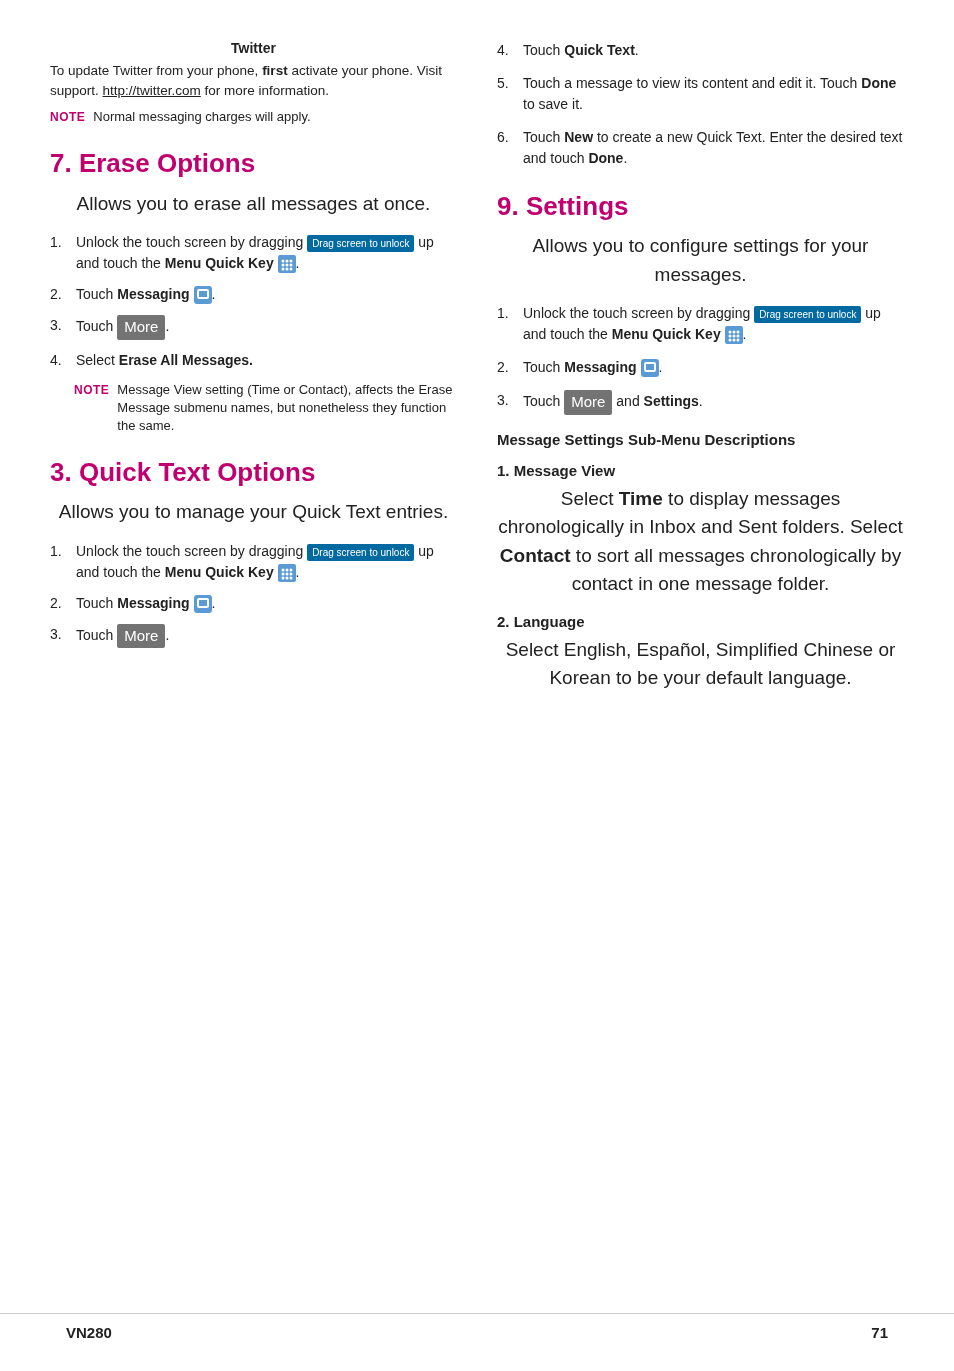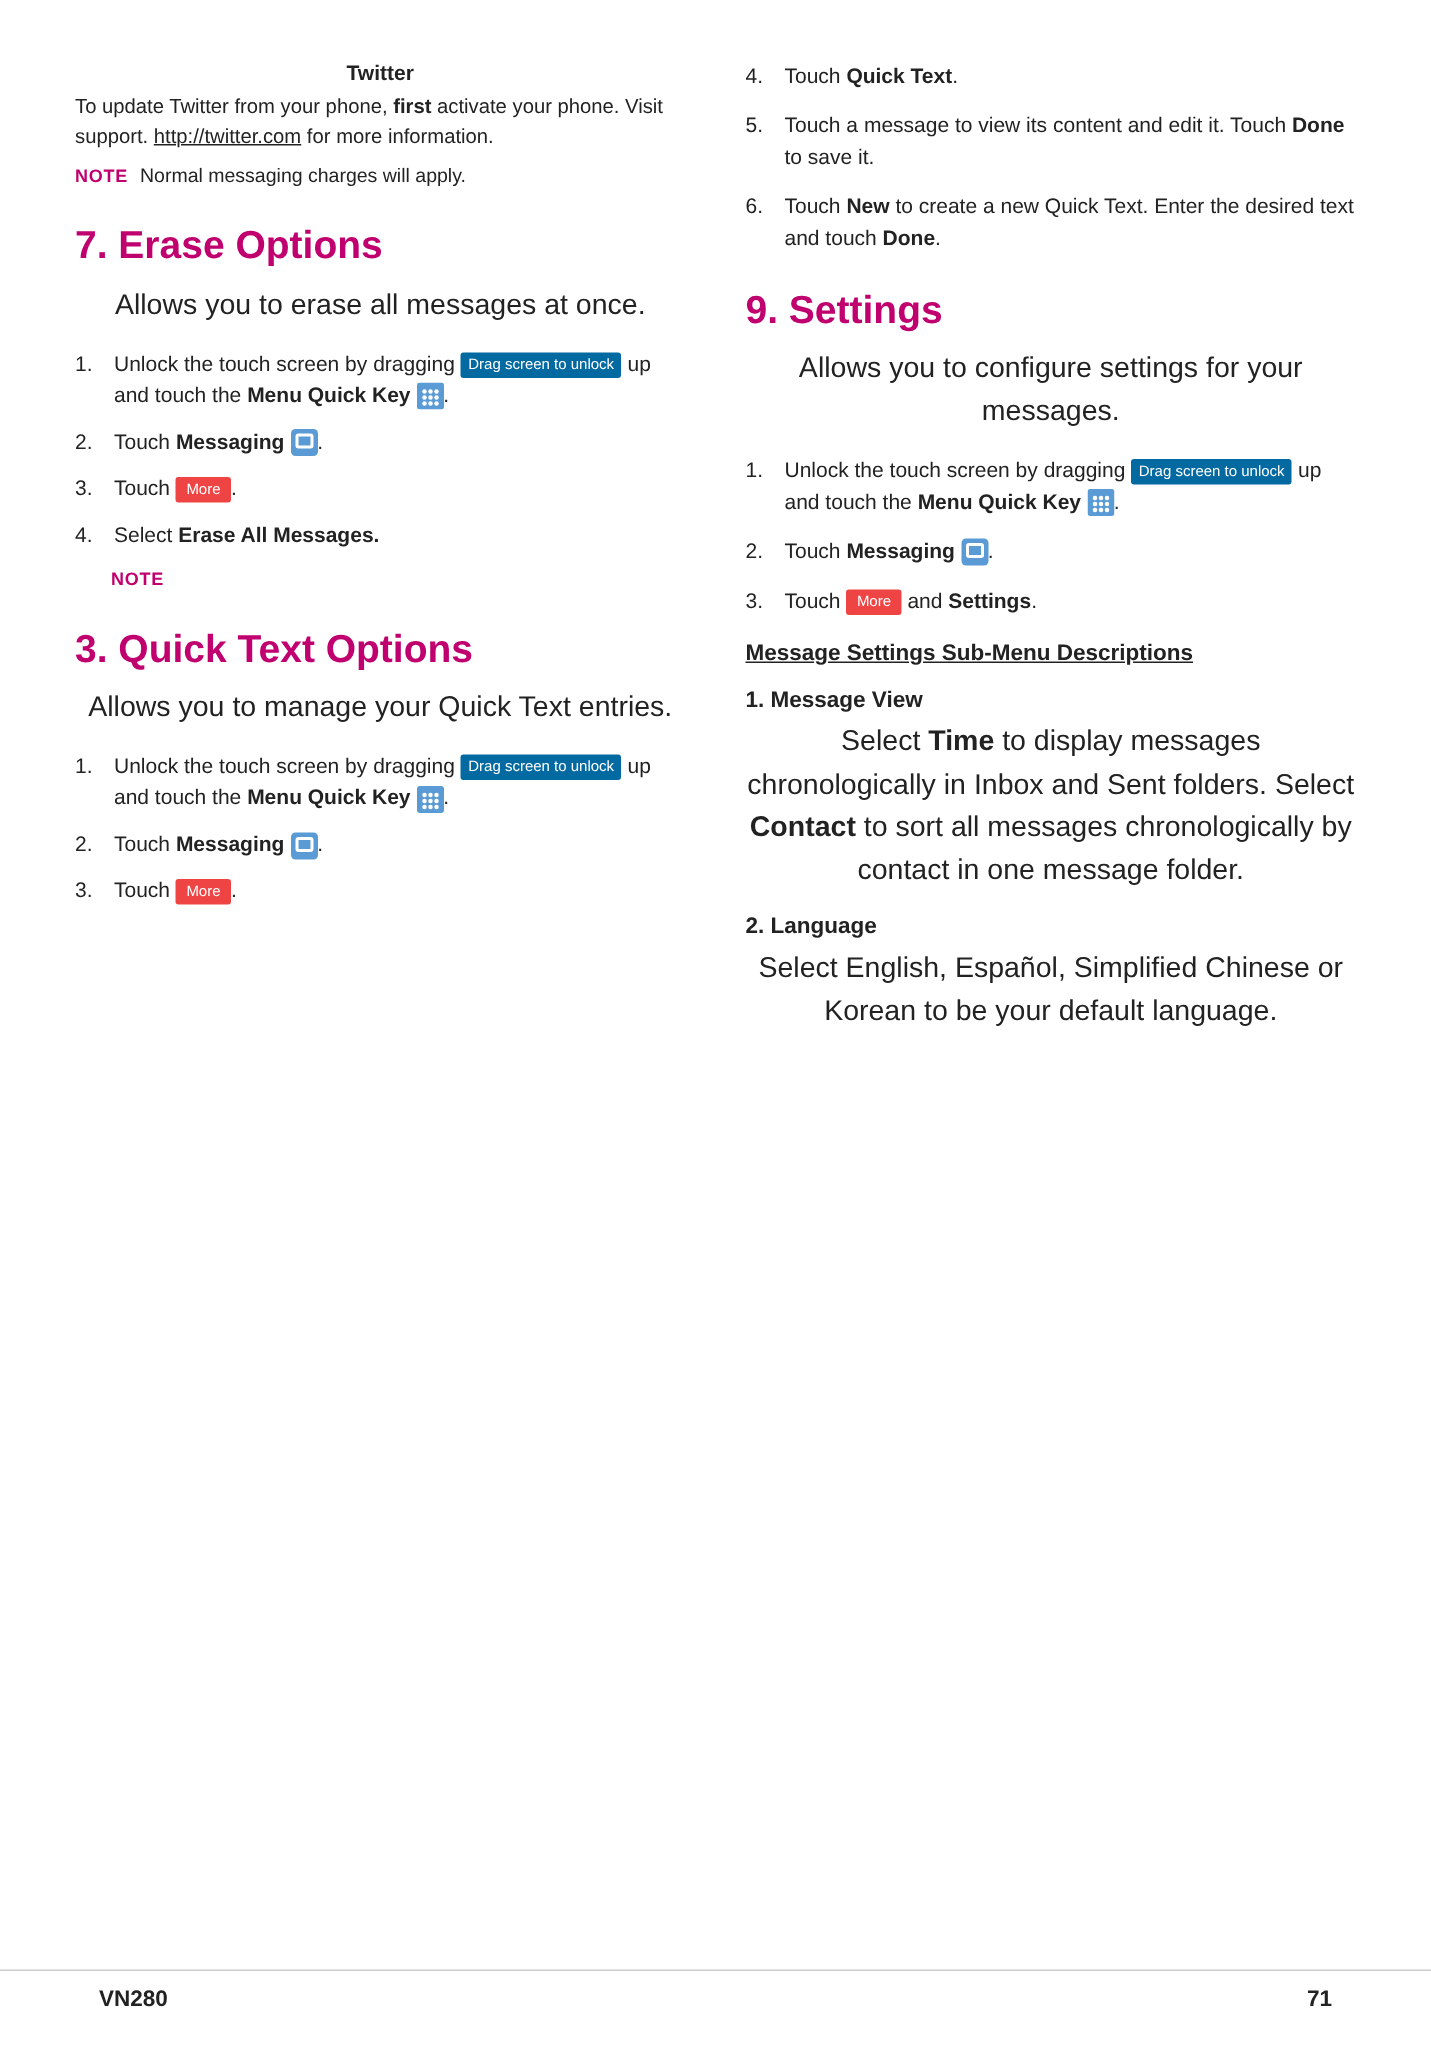--- a/index.html
+++ b/index.html
@@ -94,23 +94,23 @@
       background: #0369a1;
       color: #fff;
       font-size: 10px;
       padding: 1px 5px;
       border-radius: 2px;
       vertical-align: middle;
       white-space: nowrap;
     }
     .inline-more {
       display: inline-block;
-      background: #ef4444;
+      background: #737373;
       color: #fff;
-      font-size: 10px;
+      font-size: 15px;
       padding: 1px 7px;
       border-radius: 2px;
       vertical-align: middle;
     }
     
     .menu-key-icon {
       display: inline-block;
       width: 18px;
       height: 18px;
       vertical-align: middle;
@@ -142,21 +142,20 @@
     
     .note-indent {
       margin-left: 24px;
       margin-bottom: 12px;
     }
     
     .sub-section-heading {
       font-weight: bold;
       font-size: 15px;
       margin: 16px 0 6px 0;
-      text-decoration: underline;
     }
     .numbered-sub {
       font-weight: bold;
       font-size: 15px;
       margin: 14px 0 6px 0;
     }
     
     .footer {
       position: absolute;
       bottom: 30px;
@@ -243,20 +242,21 @@
         <li class="step-item">
           <span class="step-num">4.</span>
           <span class="step-text">
             Select <b>Erase All Messages.</b>
           </span>
         </li>
       </ul>
 
       <div class="note-block note-indent">
         <span class="note-label">NOTE</span>
+        <span>Message View setting (Time or Contact), affects the Erase Message submenu names, but nonetheless they function the same.</span>
       </div>
     </div>
 
     <div class="section8">
       <div class="section-heading">3. Quick Text Options</div>
       <div class="section-intro">Allows you to manage your Quick Text entries.</div>
 
       <ul class="step-list">
         <li class="step-item">
           <span class="step-num">1.</span>

